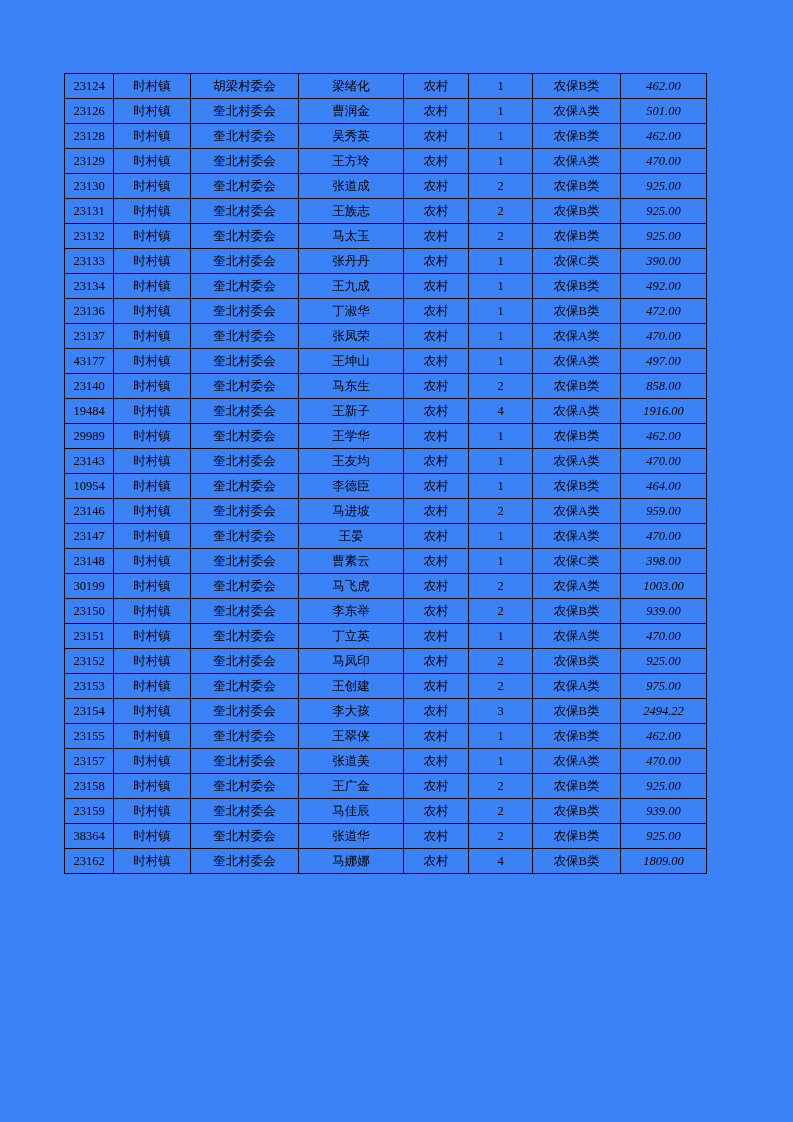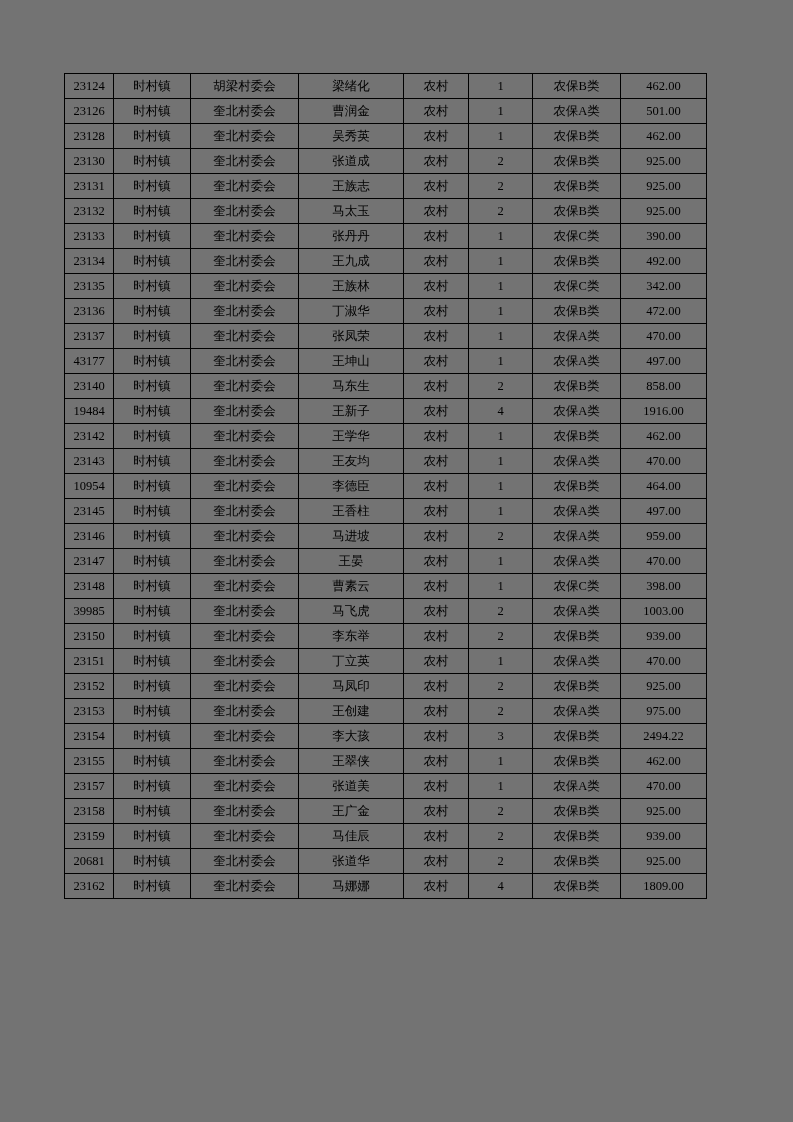--- a/index.html
+++ b/index.html
@@ -4,21 +4,21 @@
   <style>
     html, body {
       margin: 0;
       padding: 0;
       background: #ffffff;
     }
     .page {
       position: relative;
       width: 793px;
       height: 1122px;
-      background: #737373;
+      background: #3b82f6;
       font-family: "Liberation Serif", "DejaVu Serif", serif;
       color: #000000;
       overflow: hidden;
     }
     .data-table {
       position: absolute;
       left: 64px;
       top: 73px;
       width: 642px;
       border-collapse: collapse;
@@ -29,20 +29,21 @@
       height: 24px;
       font-size: 12.5px;
       line-height: 24px;
       text-align: center;
       padding: 0 2px;
       white-space: nowrap;
       overflow: hidden;
     }
     .data-table td.col-amount {
       text-align: center;
+      font-style: italic;
     }
   </style>
 </head>
 <body>
 
 <div class="page">
   <table class="data-table">
     <colgroup>
       <col style="width:49px">
       <col style="width:77px">
@@ -78,20 +79,30 @@
           <td class="col-id">23128</td>
           <td class="col-town">时村镇</td>
           <td class="col-village">奎北村委会</td>
           <td class="col-name">吴秀英</td>
           <td class="col-type">农村</td>
           <td class="col-count">1</td>
           <td class="col-category">农保B类</td>
           <td class="col-amount">462.00</td>
         </tr>
         <tr>
+          <td class="col-id">23129</td>
+          <td class="col-town">时村镇</td>
+          <td class="col-village">奎北村委会</td>
+          <td class="col-name">王方玲</td>
+          <td class="col-type">农村</td>
+          <td class="col-count">1</td>
+          <td class="col-category">农保A类</td>
+          <td class="col-amount">470.00</td>
+        </tr>
+        <tr>
           <td class="col-id">23130</td>
           <td class="col-town">时村镇</td>
           <td class="col-village">奎北村委会</td>
           <td class="col-name">张道成</td>
           <td class="col-type">农村</td>
           <td class="col-count">2</td>
           <td class="col-category">农保B类</td>
           <td class="col-amount">925.00</td>
         </tr>
         <tr>
@@ -128,30 +139,20 @@
           <td class="col-id">23134</td>
           <td class="col-town">时村镇</td>
           <td class="col-village">奎北村委会</td>
           <td class="col-name">王九成</td>
           <td class="col-type">农村</td>
           <td class="col-count">1</td>
           <td class="col-category">农保B类</td>
           <td class="col-amount">492.00</td>
         </tr>
         <tr>
-          <td class="col-id">23135</td>
-          <td class="col-town">时村镇</td>
-          <td class="col-village">奎北村委会</td>
-          <td class="col-name">王族林</td>
-          <td class="col-type">农村</td>
-          <td class="col-count">1</td>
-          <td class="col-category">农保C类</td>
-          <td class="col-amount">342.00</td>
-        </tr>
-        <tr>
           <td class="col-id">23136</td>
           <td class="col-town">时村镇</td>
           <td class="col-village">奎北村委会</td>
           <td class="col-name">丁淑华</td>
           <td class="col-type">农村</td>
           <td class="col-count">1</td>
           <td class="col-category">农保B类</td>
           <td class="col-amount">472.00</td>
         </tr>
         <tr>
@@ -188,21 +189,21 @@
           <td class="col-id">19484</td>
           <td class="col-town">时村镇</td>
           <td class="col-village">奎北村委会</td>
           <td class="col-name">王新子</td>
           <td class="col-type">农村</td>
           <td class="col-count">4</td>
           <td class="col-category">农保A类</td>
           <td class="col-amount">1916.00</td>
         </tr>
         <tr>
-          <td class="col-id">23142</td>
+          <td class="col-id">29989</td>
           <td class="col-town">时村镇</td>
           <td class="col-village">奎北村委会</td>
           <td class="col-name">王学华</td>
           <td class="col-type">农村</td>
           <td class="col-count">1</td>
           <td class="col-category">农保B类</td>
           <td class="col-amount">462.00</td>
         </tr>
         <tr>
           <td class="col-id">23143</td>
@@ -216,30 +217,20 @@
         </tr>
         <tr>
           <td class="col-id">10954</td>
           <td class="col-town">时村镇</td>
           <td class="col-village">奎北村委会</td>
           <td class="col-name">李德臣</td>
           <td class="col-type">农村</td>
           <td class="col-count">1</td>
           <td class="col-category">农保B类</td>
           <td class="col-amount">464.00</td>
-        </tr>
-        <tr>
-          <td class="col-id">23145</td>
-          <td class="col-town">时村镇</td>
-          <td class="col-village">奎北村委会</td>
-          <td class="col-name">王香柱</td>
-          <td class="col-type">农村</td>
-          <td class="col-count">1</td>
-          <td class="col-category">农保A类</td>
-          <td class="col-amount">497.00</td>
         </tr>
         <tr>
           <td class="col-id">23146</td>
           <td class="col-town">时村镇</td>
           <td class="col-village">奎北村委会</td>
           <td class="col-name">马进坡</td>
           <td class="col-type">农村</td>
           <td class="col-count">2</td>
           <td class="col-category">农保A类</td>
           <td class="col-amount">959.00</td>
@@ -258,21 +249,21 @@
           <td class="col-id">23148</td>
           <td class="col-town">时村镇</td>
           <td class="col-village">奎北村委会</td>
           <td class="col-name">曹素云</td>
           <td class="col-type">农村</td>
           <td class="col-count">1</td>
           <td class="col-category">农保C类</td>
           <td class="col-amount">398.00</td>
         </tr>
         <tr>
-          <td class="col-id">39985</td>
+          <td class="col-id">30199</td>
           <td class="col-town">时村镇</td>
           <td class="col-village">奎北村委会</td>
           <td class="col-name">马飞虎</td>
           <td class="col-type">农村</td>
           <td class="col-count">2</td>
           <td class="col-category">农保A类</td>
           <td class="col-amount">1003.00</td>
         </tr>
         <tr>
           <td class="col-id">23150</td>
@@ -358,21 +349,21 @@
           <td class="col-id">23159</td>
           <td class="col-town">时村镇</td>
           <td class="col-village">奎北村委会</td>
           <td class="col-name">马佳辰</td>
           <td class="col-type">农村</td>
           <td class="col-count">2</td>
           <td class="col-category">农保B类</td>
           <td class="col-amount">939.00</td>
         </tr>
         <tr>
-          <td class="col-id">20681</td>
+          <td class="col-id">38364</td>
           <td class="col-town">时村镇</td>
           <td class="col-village">奎北村委会</td>
           <td class="col-name">张道华</td>
           <td class="col-type">农村</td>
           <td class="col-count">2</td>
           <td class="col-category">农保B类</td>
           <td class="col-amount">925.00</td>
         </tr>
         <tr>
           <td class="col-id">23162</td>

